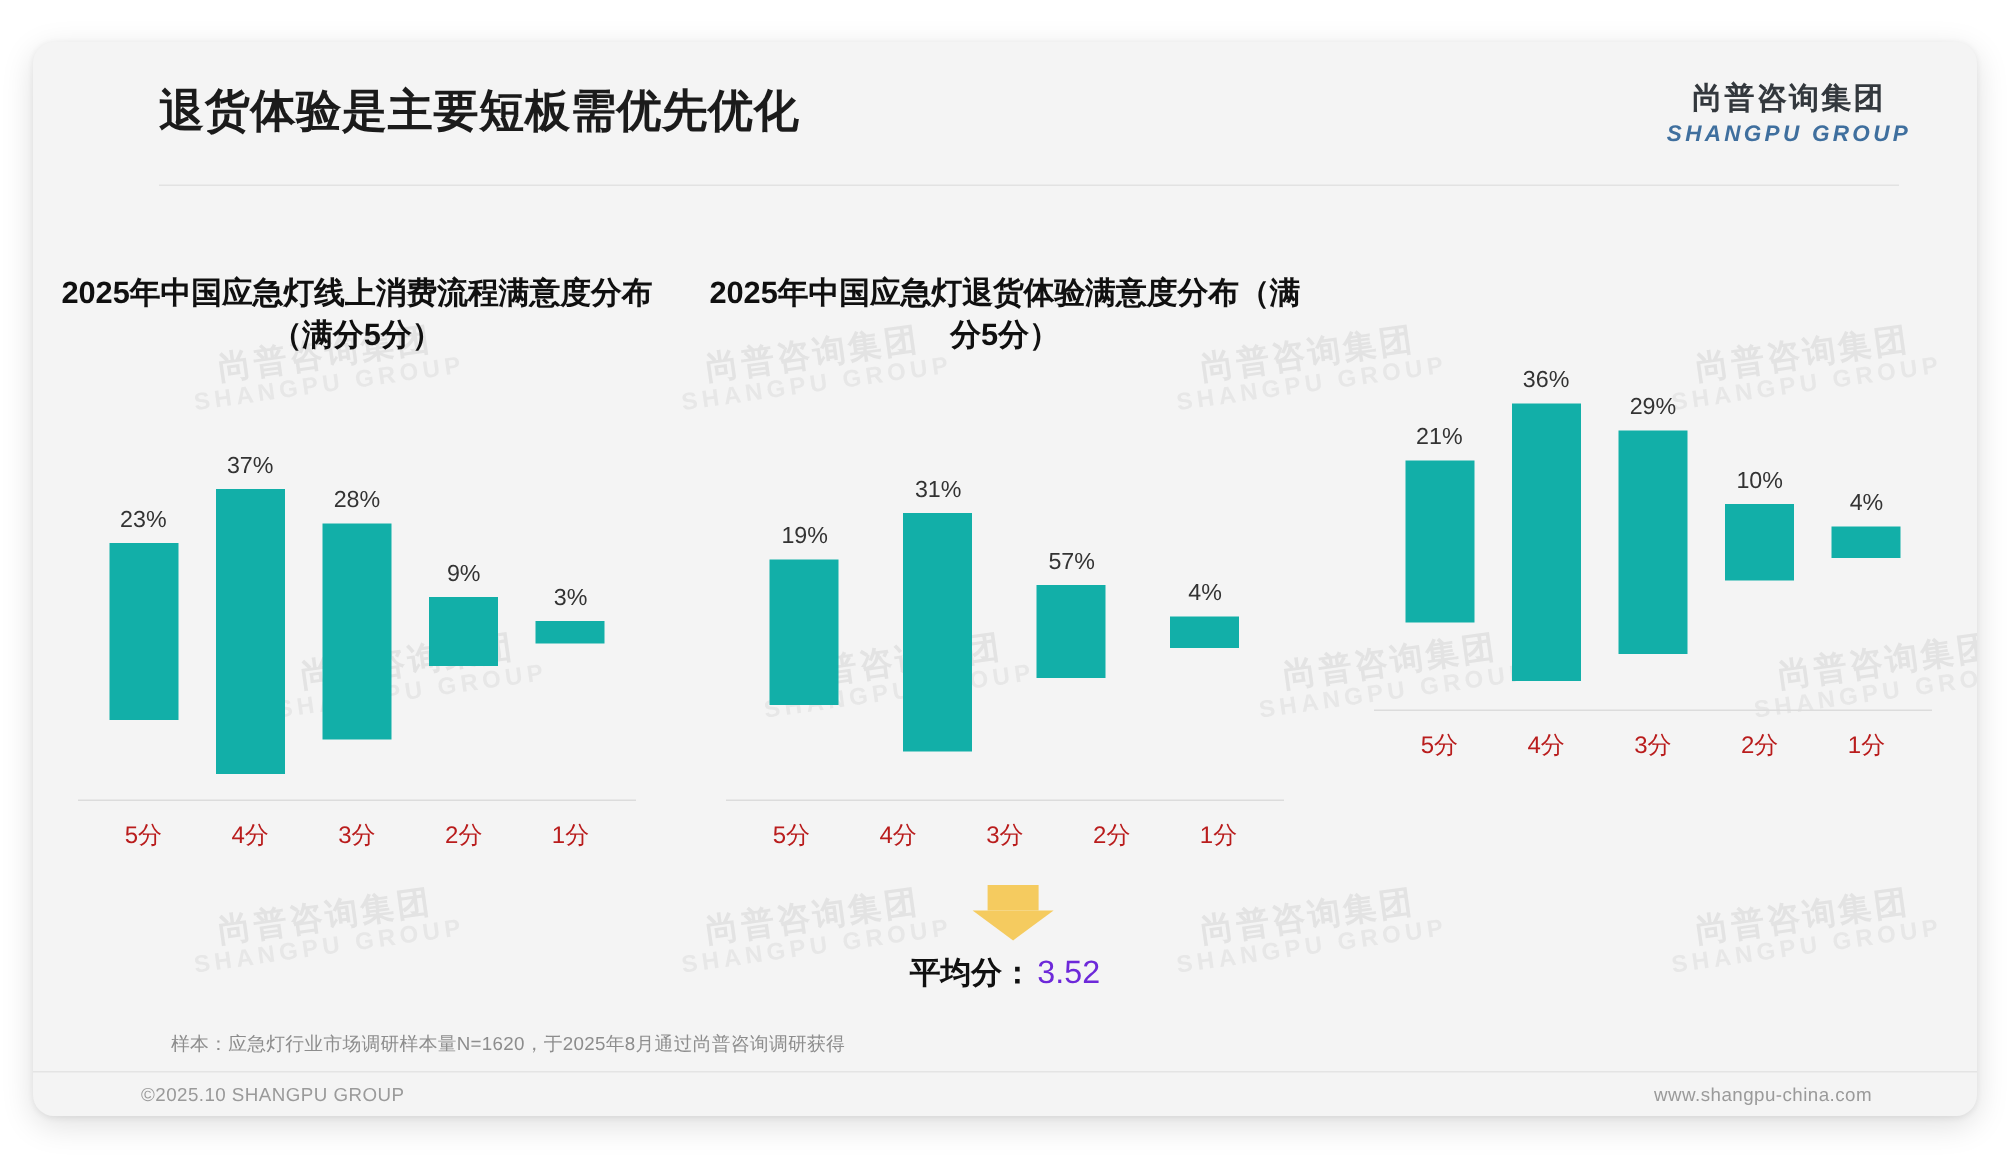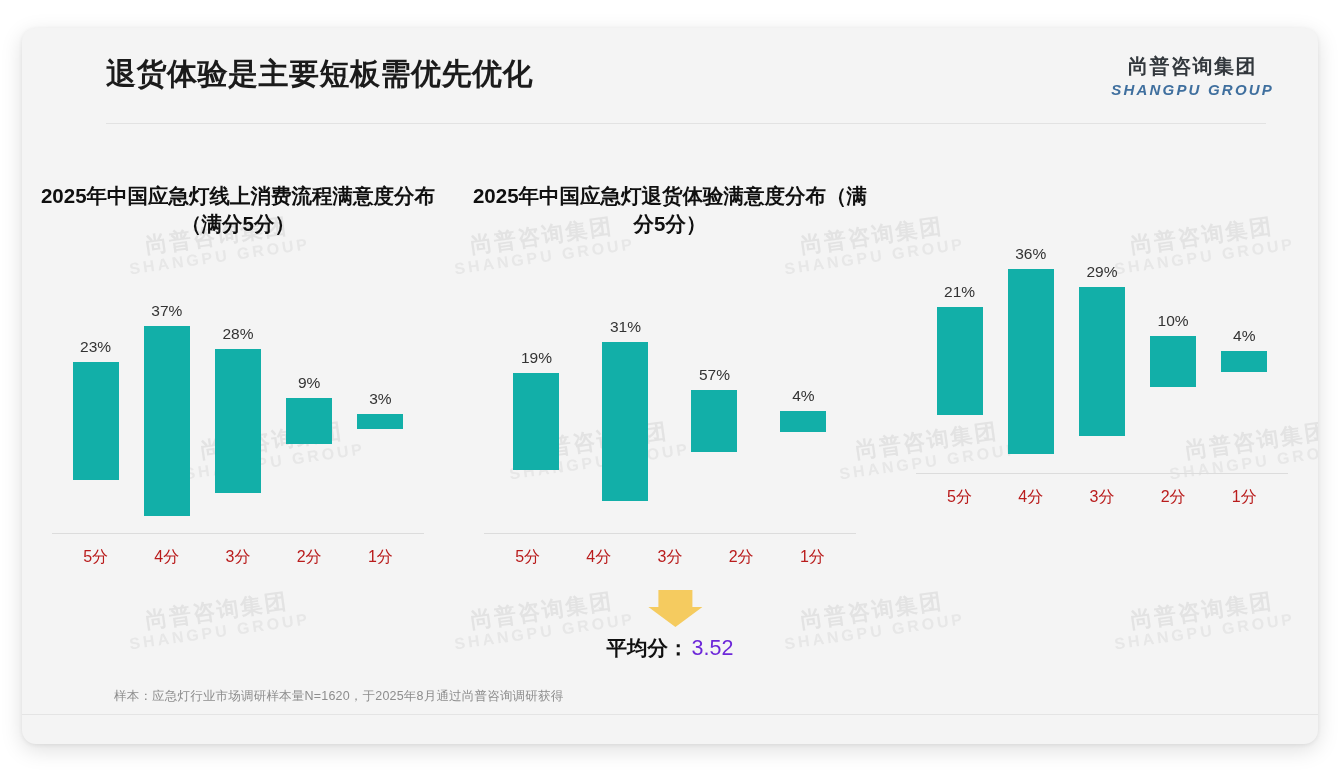--- a/index.html
+++ b/index.html
@@ -422,14 +422,18 @@
           <div class="tick">4分</div>
           <div class="tick">3分</div>
           <div class="tick">2分</div>
           <div class="tick">1分</div>
         </div>
       </div>
     </div>
 
   <div class="footnote">样本：应急灯行业市场调研样本量N=1620，于2025年8月通过尚普咨询调研获得</div>
   <div class="footer-rule"></div>
+  <div class="footer">
+    <div class="footer-left">©2025.10 SHANGPU GROUP</div>
+    <div class="footer-right">www.shangpu-china.com</div>
+  </div>
 
 </div>
 
 </body></html>

